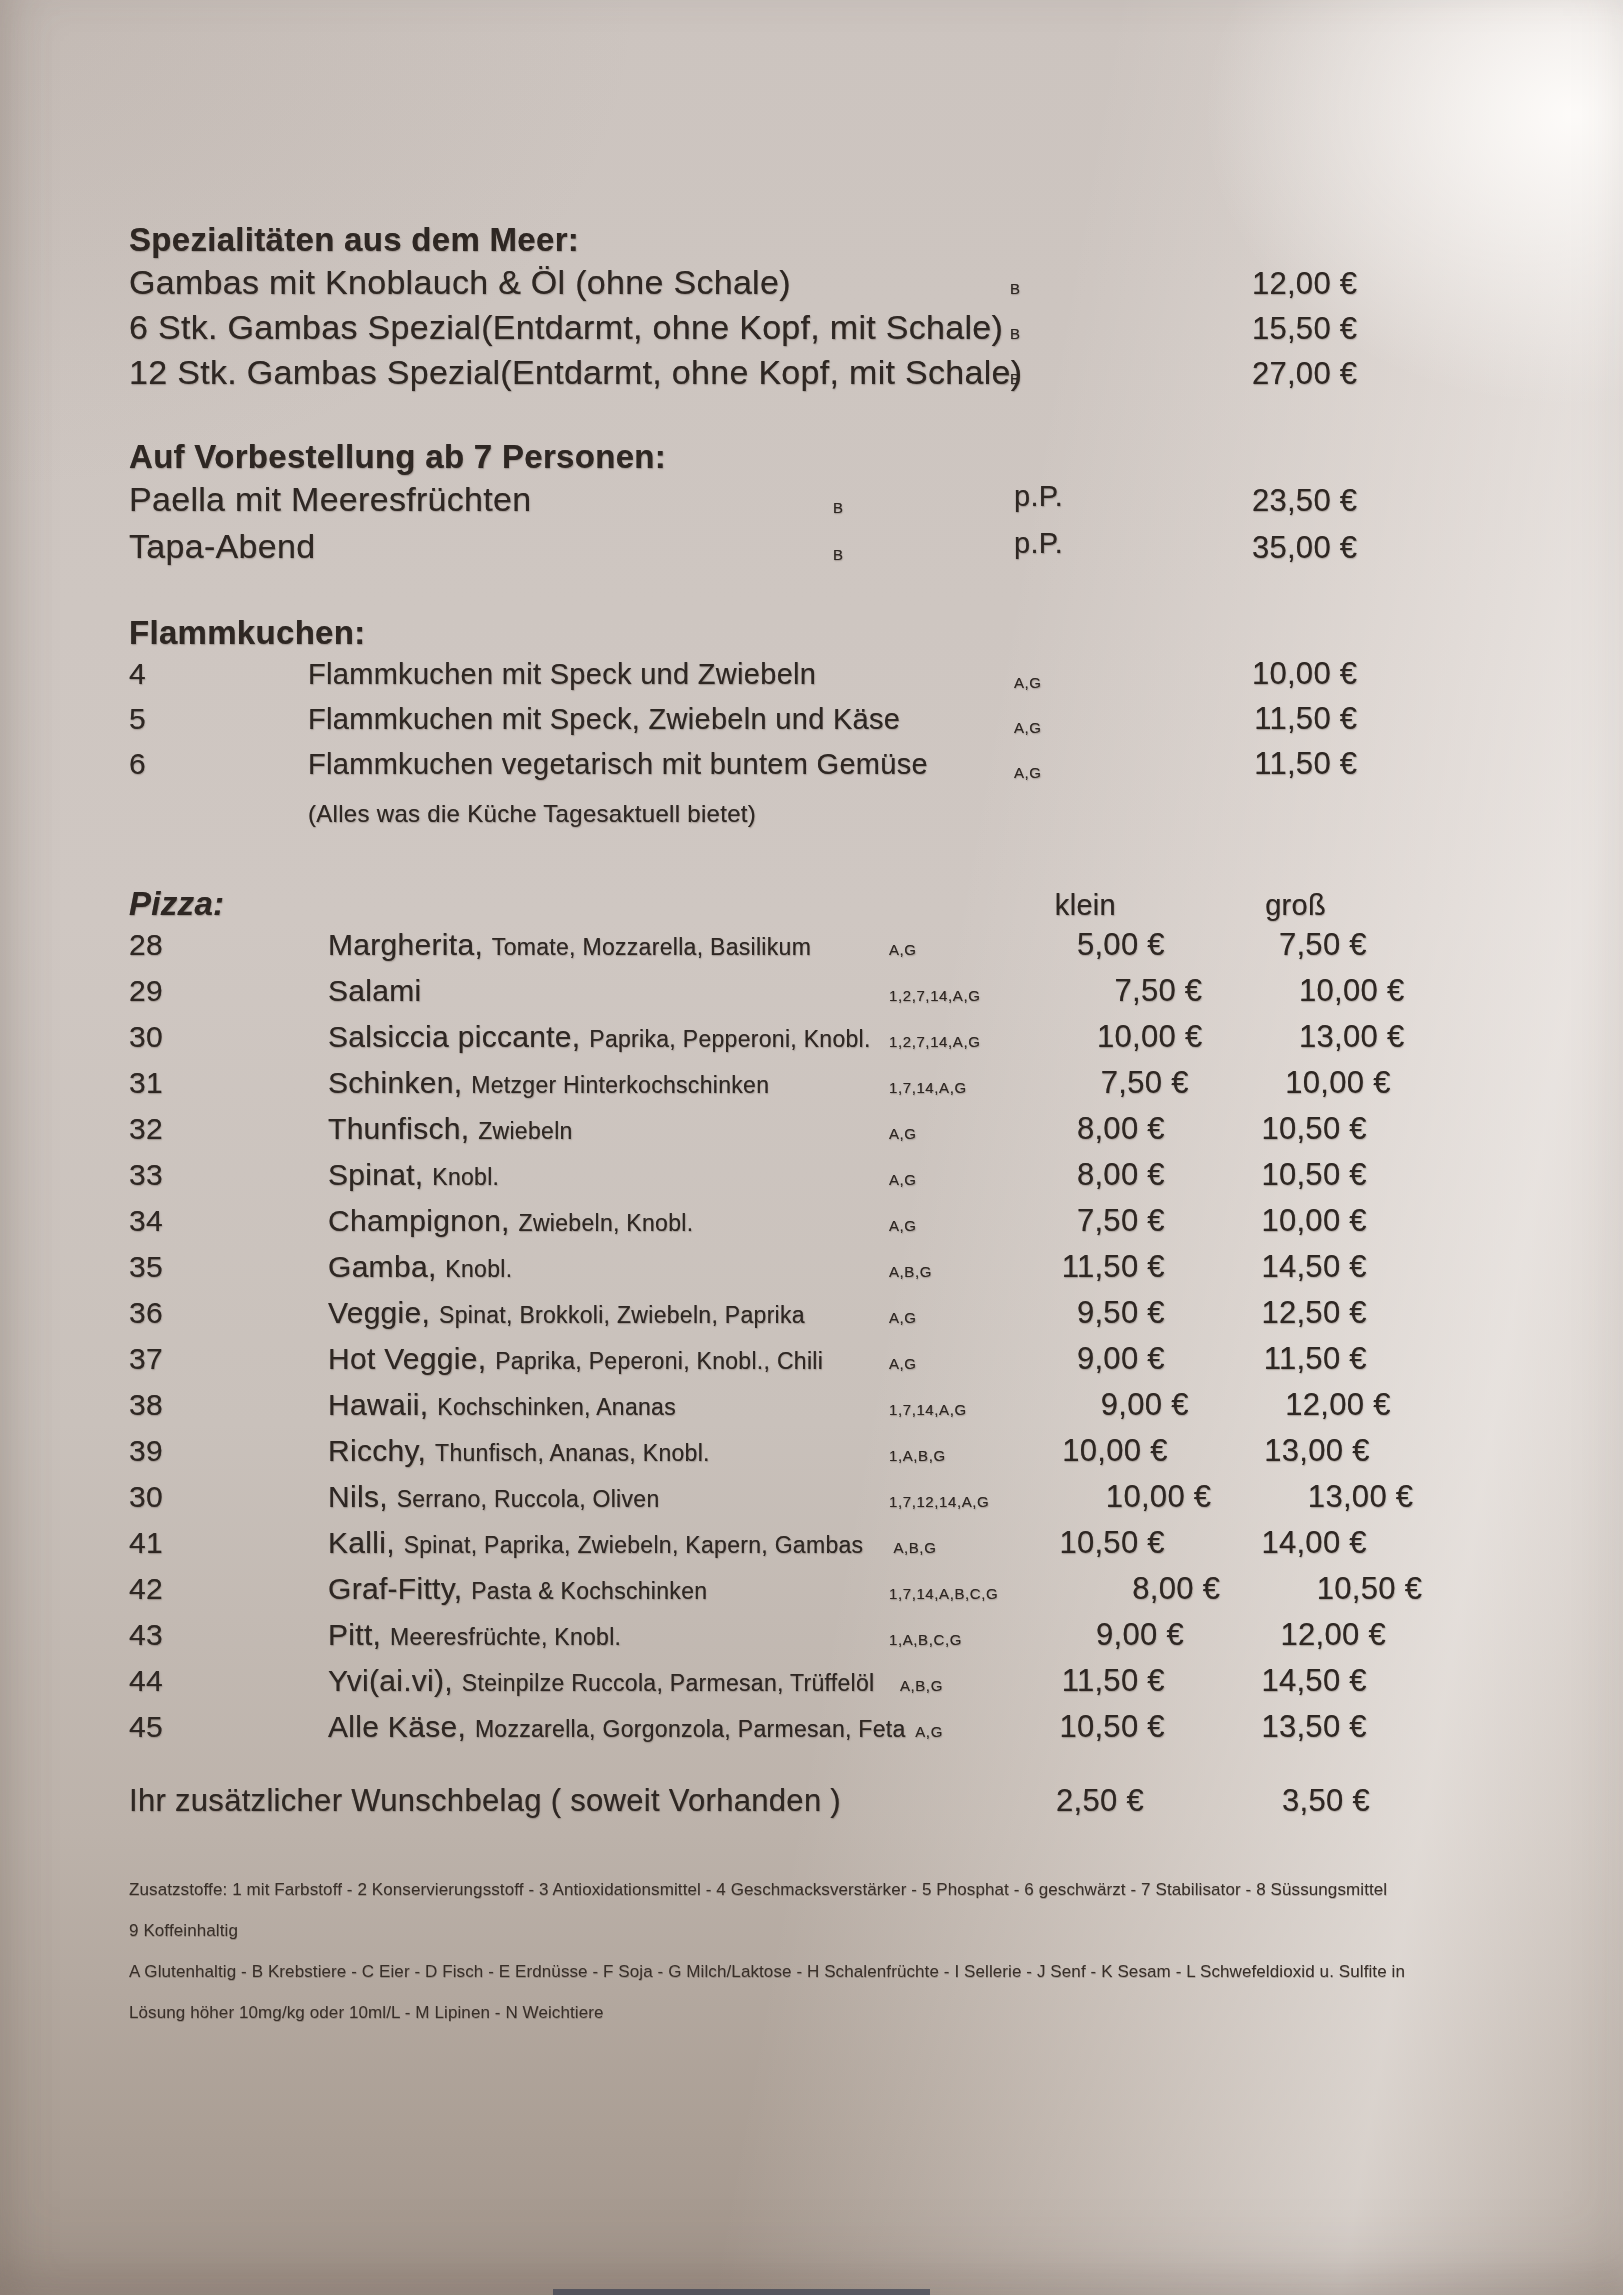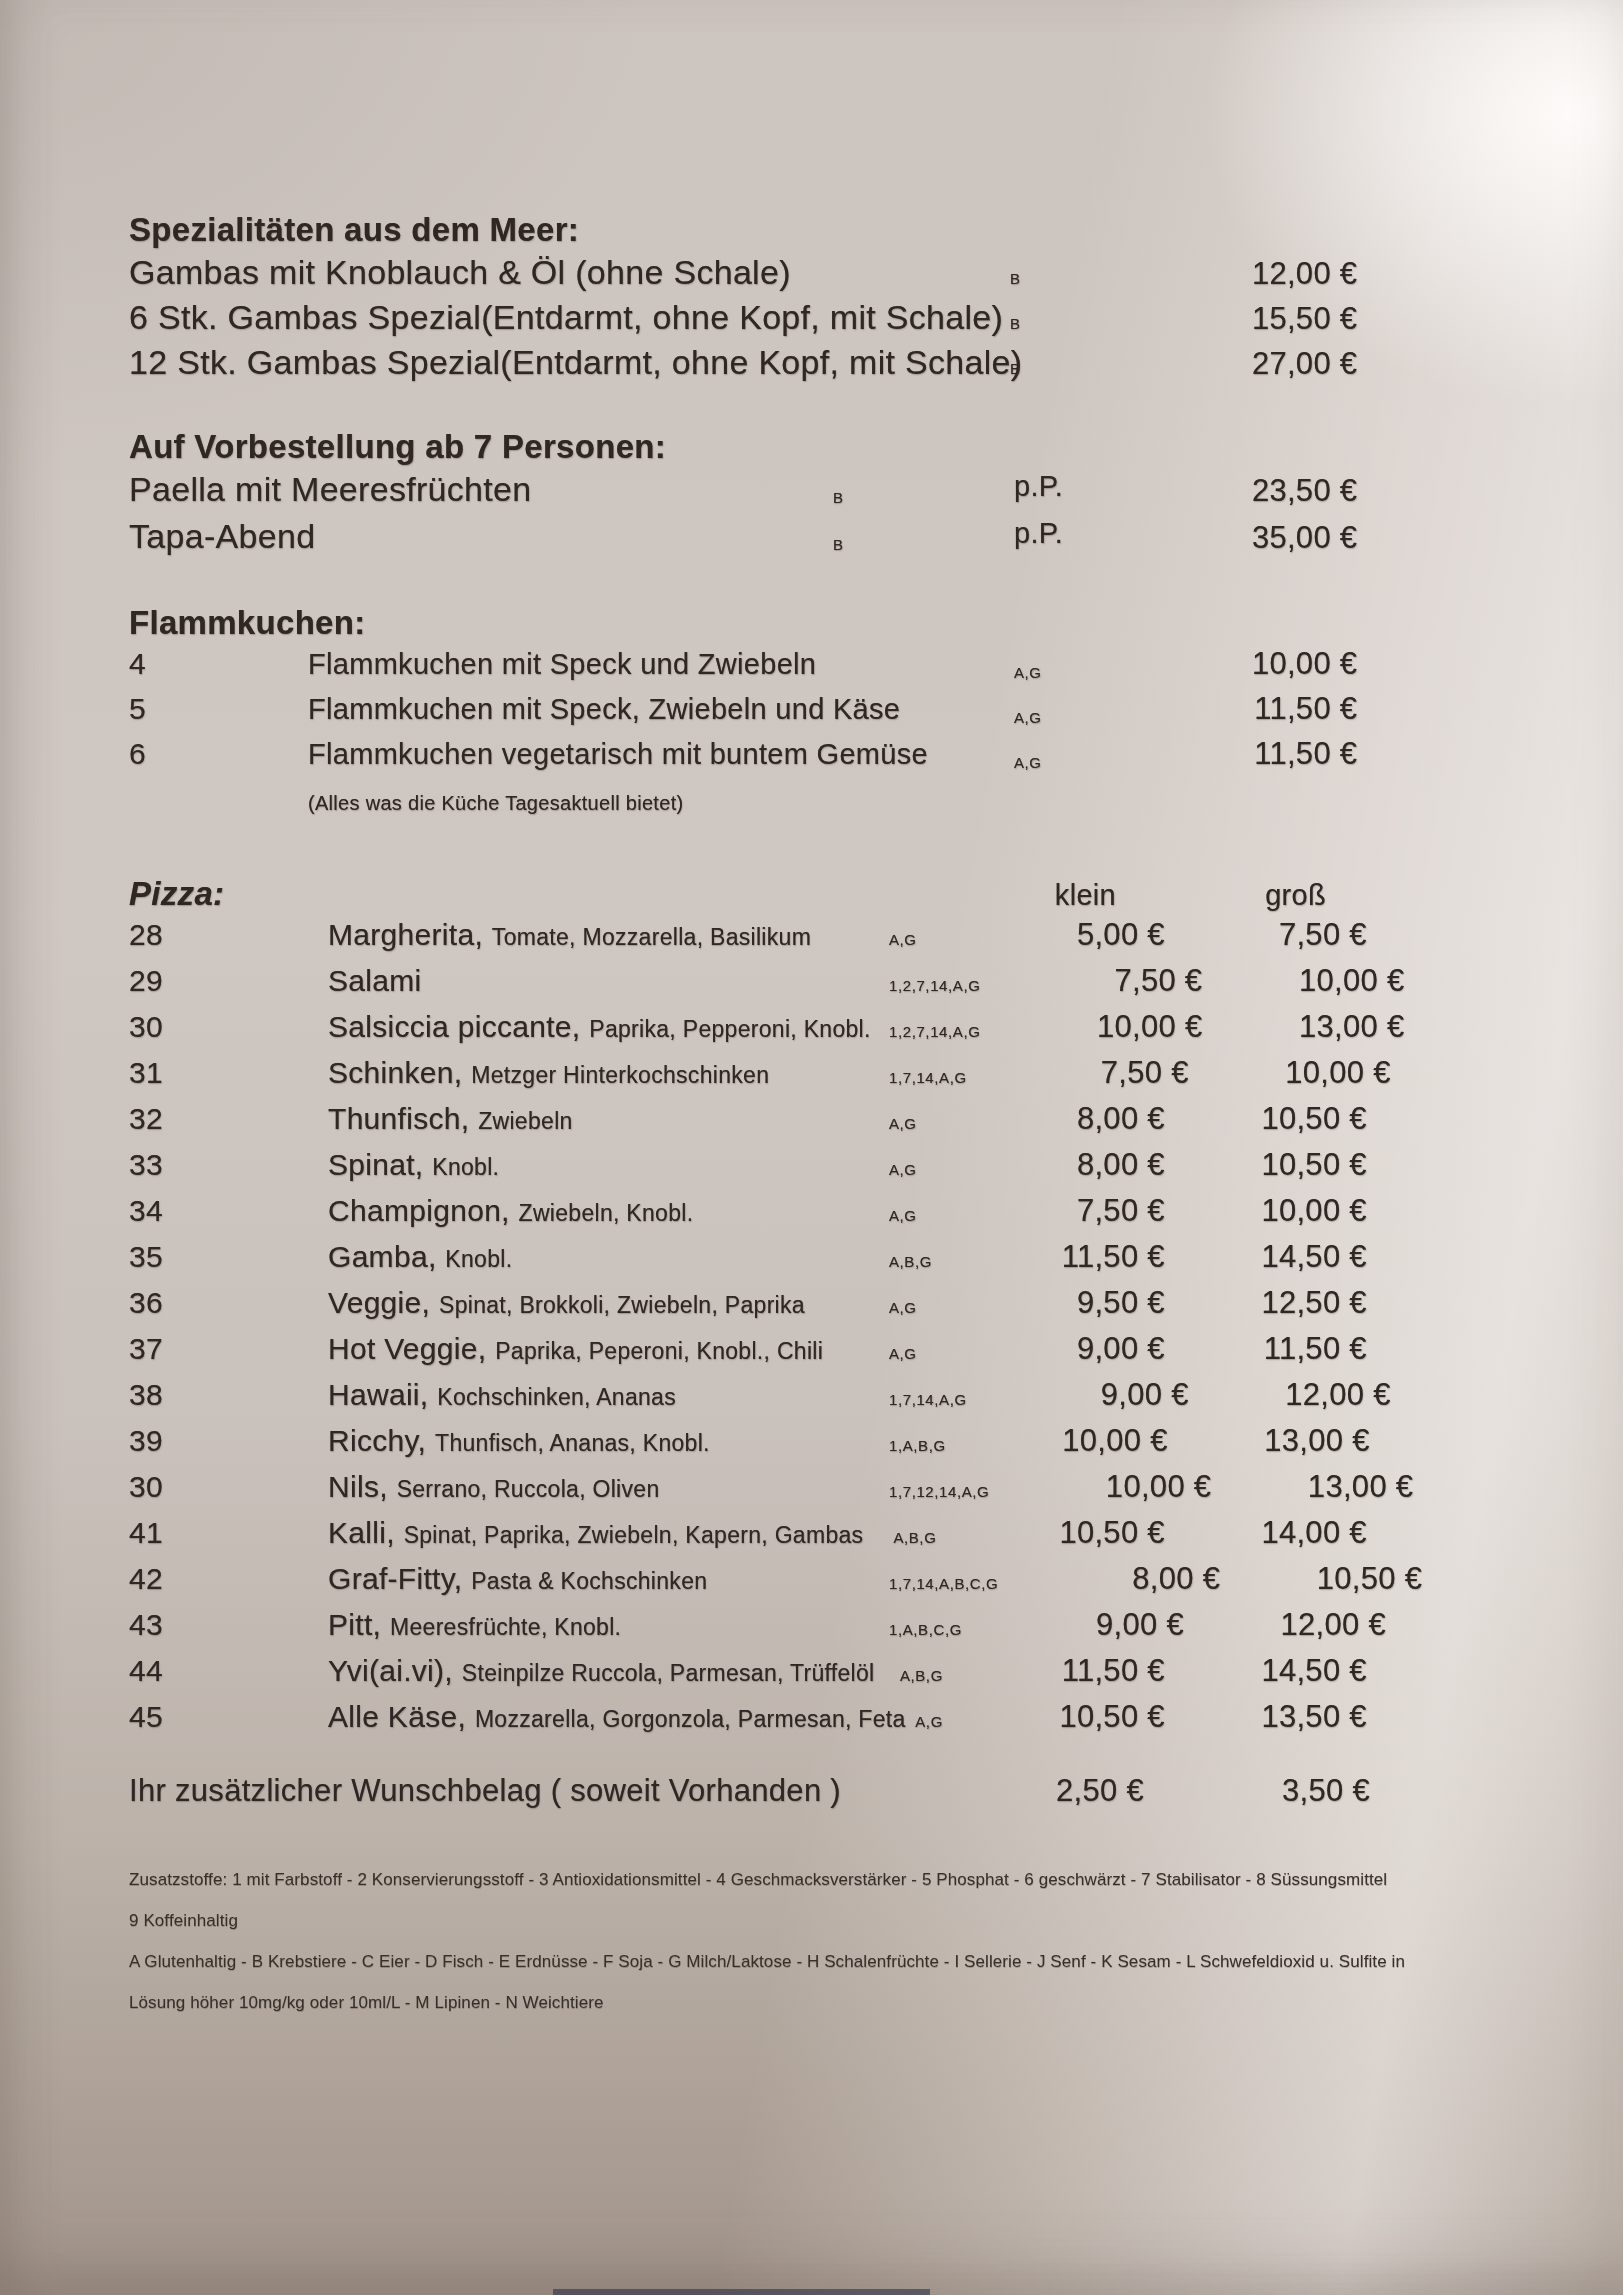--- a/index.html
+++ b/index.html
@@ -17,40 +17,40 @@
       linear-gradient(180deg, #ccc4bf 0%, #cfc7c2 40%, #c9c1bb 62%, #bcb2aa 80%, #ab9f95 93%, #a2958b 100%);
     box-shadow: inset 28px 0 57px -28px rgba(90,75,65,.28),
                 inset -6.3px 0 38px -19px rgba(255,255,255,.25),
                 inset 0 -44px 82px -38px rgba(85,70,60,.35);
   }
   .photo::after{ 
     content:"";position:absolute;left:553px;bottom:0;width:377px;height:5.7px;
     background:rgba(43,52,72,.6);
   }
   .menu{
-    position:absolute;left:129px;top:206px;width:1241px;
+    position:absolute;left:129px;top:216px;width:1241px;
     text-shadow:0.6px 1.3px 1.3px rgba(70,55,45,.35), 0 0 0.6px rgba(46,39,35,.45);
     letter-spacing:0.3px;
   }
   .sec-title{font-size:33px;font-weight:700;line-height:47px;white-space:nowrap;}
   .row{position:relative;display:flex;align-items:baseline;height:45px;white-space:nowrap;}
   .row .nm{font-size:34px;}
   .row .price{margin-left:auto;font-size:31px;text-align:right;flex:0 0 170px;padding-right:12.6px;}
   .code{font-size:15px;letter-spacing:0.6px;}
   
   .sec-meer .code{position:absolute;left:881px;bottom:11.3px;}
   .sec-vor  .code{position:absolute;left:704px;bottom:11.3px;}
   .pp{position:absolute;left:885px;font-size:29px;}
   .sec-vor .row{height:47px;}
   
   .num{flex:0 0 179px;font-size:30px;}
   .sec-flamm .nd{min-width:704px;}
   .sec-flamm .nm{font-size:29px;}
   .sec-flamm .code{position:absolute;left:885px;bottom:10px;}
-  .note-line{font-size:20px;line-height:45px;margin-left:179px;}
+  .note-line{font-size:24px;line-height:45px;margin-left:179px;}
   .gap-s{height:35px;}  .gap-m{height:44px;}  .gap-p{height:28px;}  .gap-w{height:41px;}
   
   .pizza-head{display:flex;align-items:baseline;height:47px;}
   .pizza-head .sec-title{flex:1 1 auto;font-style:italic;}
   .size-col{flex:0 0 182px;font-size:29px;text-align:right;}
   .size-col.small{padding-right:28px;}
   .size-col.large{padding-right:44px;}
   .row.pizza{height:46px;gap:20px;}
   .row.pizza .nd{display:inline-flex;align-items:baseline;min-width:531px;flex:0 1 auto;}
   .row.pizza .nm{font-size:30px;}

